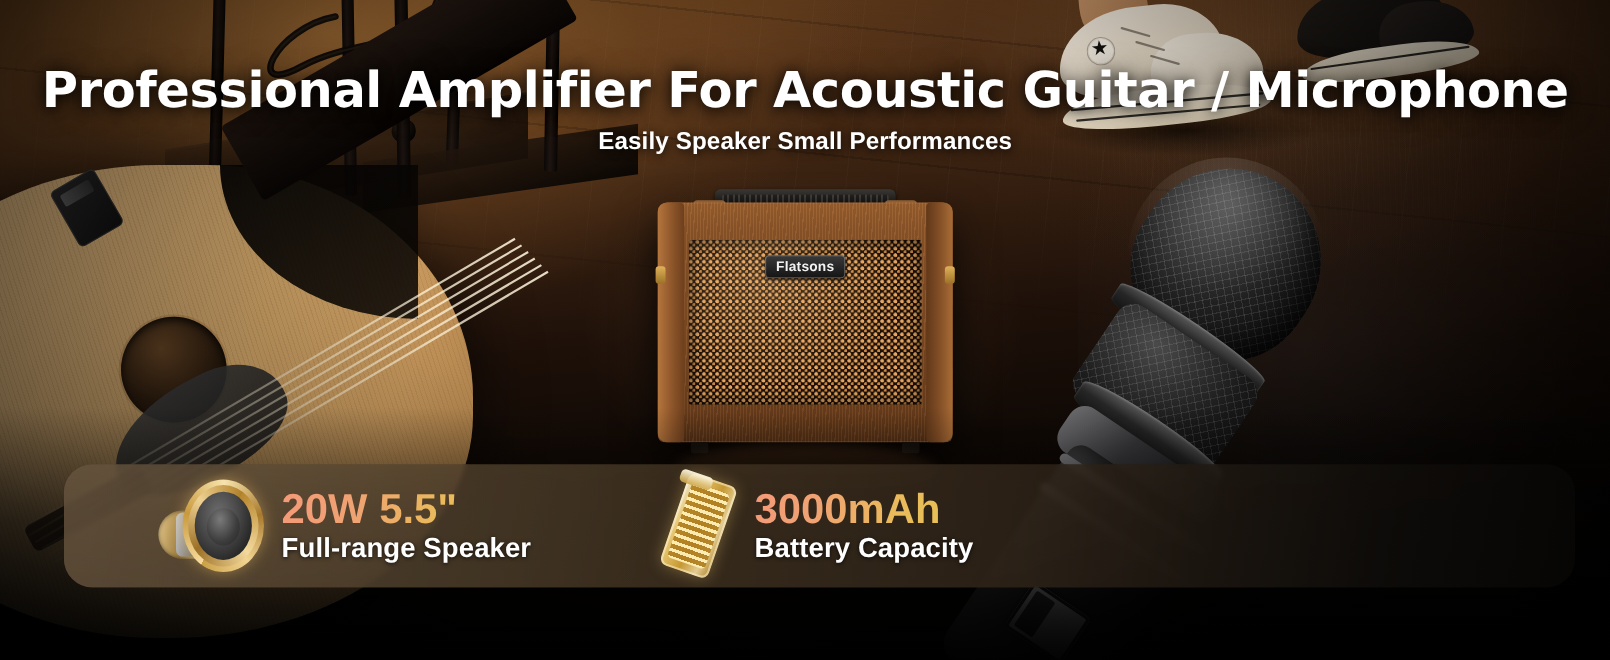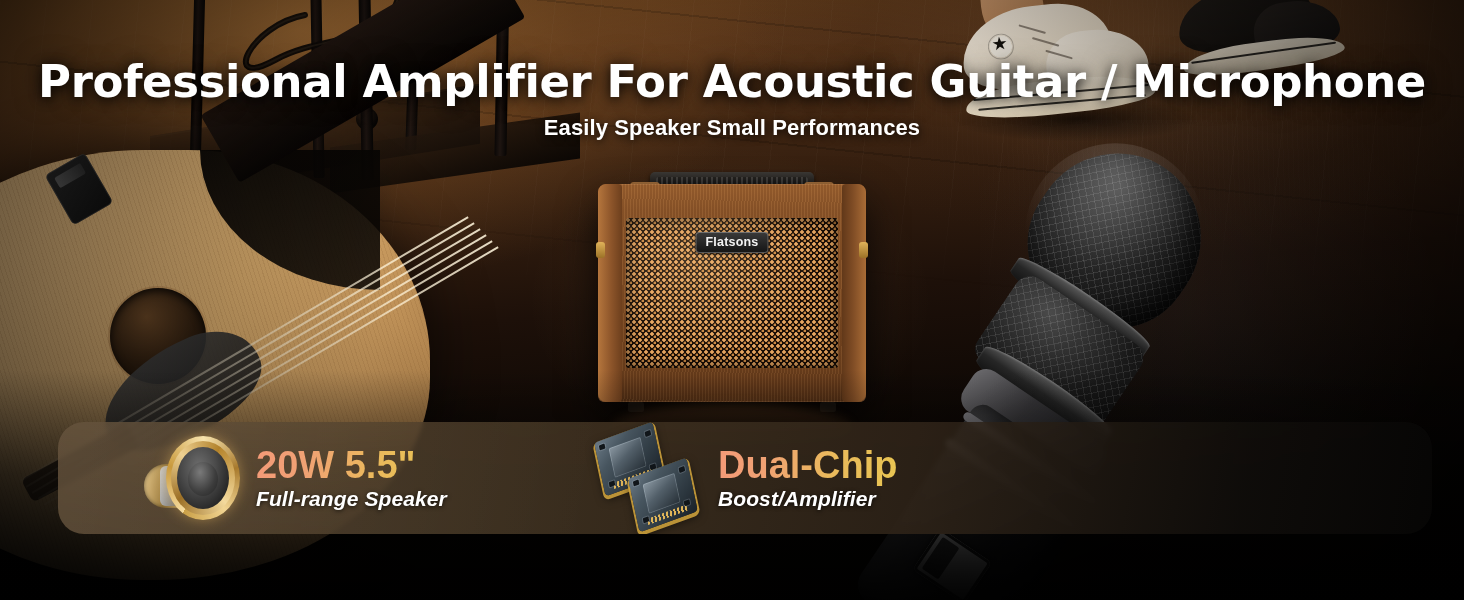--- a/index.html
+++ b/index.html
@@ -384,25 +384,24 @@
   .feature-value {
     font-size: 38px; font-weight: 700; line-height:1.06;
     background: linear-gradient(100deg, #f49a78 0%, #f0a273 28%, #eab95c 62%, #e8c552 100%);
     -webkit-background-clip:text; background-clip:text;
     -webkit-text-fill-color:transparent; color:#eab95c;
     font-family:"Liberation Sans", sans-serif;
     white-space:nowrap;
   }
   .feature-label {
     margin-top: 1px;
-    font-size: 21px; font-weight:700; color:#ffffff; letter-spacing:0.1px;
+    font-size: 25px; font-weight:700; color:#ffffff; letter-spacing:0.1px;
     text-shadow: 0 1px 4px rgba(0,0,0,0.75);
     font-family:"Liberation Sans", sans-serif;
     white-space:nowrap;
-    font-style:italic;
   }
 
   
   .icon-speaker { position:relative; width:96px; height:92px; flex:none; }
   .icon-speaker .cone-back {
     position:absolute; left:0; top:32px; width:44px; height:44px; border-radius:50% 20% 20% 50%/50%;
     background: linear-gradient(100deg,#e8c98c,#9a7a3d 50%,#cdb27a);
     box-shadow: inset 0 0 4px rgba(0,0,0,.5);
   }
   .icon-speaker .magnet {
@@ -601,40 +600,28 @@
         <div class="rim2"></div>
         <div class="cone"></div>
         <div class="dome"></div>
       </div>
       <div class="feature-text">
         <div class="feature-value">20W 5.5"</div>
         <div class="feature-label">Full-range Speaker</div>
       </div>
     </div>
 
-
-    <div class="feature" id="feature-2">
-      <div class="icon-chips">
-        <div class="chip c1">
-          <div class="die"></div>
-          <div class="pins"></div>
-          <div class="smd s1"></div>
-          <div class="smd s2"></div>
-          <div class="smd s3"></div>
-          <div class="smd s4"></div>
+    <div class="feature" id="feature-1">
+      <div class="icon-battery">
+        <div class="cell">
+          <div class="coil"></div>
         </div>
-        <div class="chip c2">
-          <div class="die"></div>
-          <div class="pins"></div>
-          <div class="smd s1"></div>
-          <div class="smd s2"></div>
-          <div class="smd s3"></div>
-          <div class="smd s4"></div>
-        </div>
+        <div class="cap"></div>
       </div>
       <div class="feature-text">
-        <div class="feature-value">Dual-Chip</div>
-        <div class="feature-label">Boost/Amplifier</div>
+        <div class="feature-value">3000mAh</div>
+        <div class="feature-label">Battery Capacity</div>
       </div>
     </div>
+
   </div>
 
 </div>
 
 </body></html>

